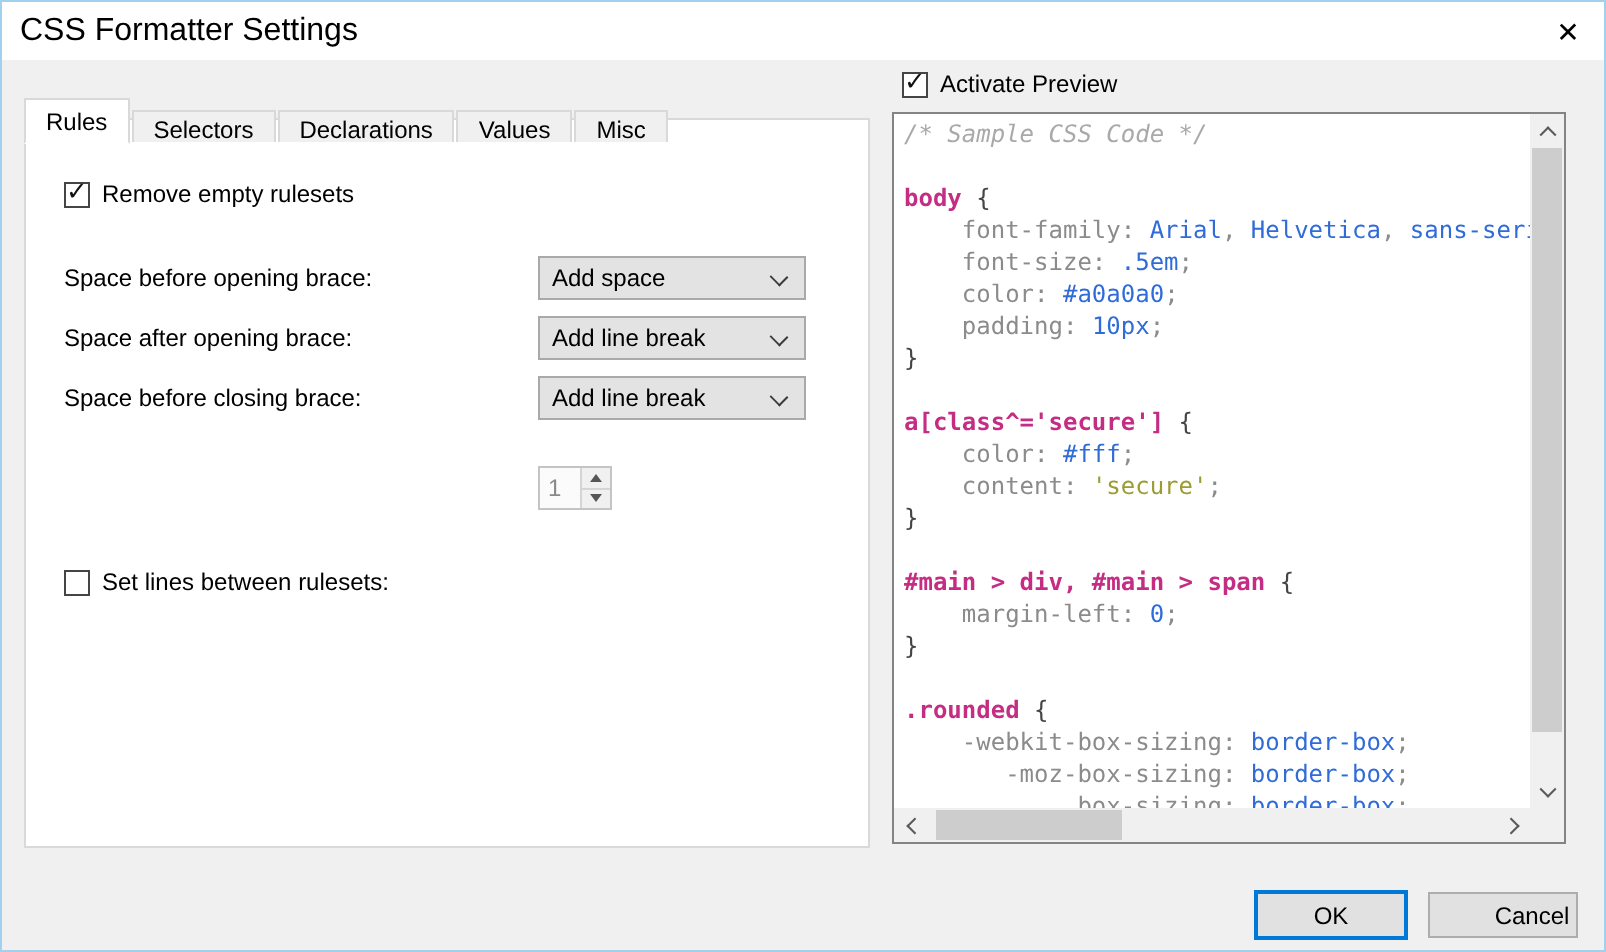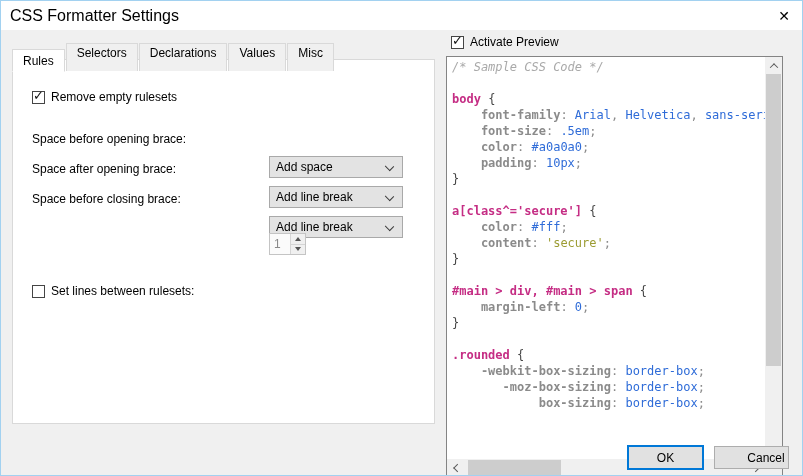--- a/index.html
+++ b/index.html
@@ -13,63 +13,63 @@
           border:1px solid #a2d1f0; overflow:hidden;}
   
   .titlebar{position:absolute; left:0; top:0; right:0; height:29px; background:#fff;
             display:flex; align-items:center; padding-left:9px;}
   .title{font-size:16px;}
   .close-btn{position:absolute; right:8px; top:5px; width:20px; height:20px;
              display:flex; align-items:center; justify-content:center;
              font-size:14px; color:#000; cursor:default;}
   
   .tabstrip{position:absolute; left:11px; top:36px; display:flex; align-items:flex-end; z-index:3;}
-  .tab{height:28px; margin-top:3px; padding:2px 10px 0 10px; background:#f0f0f0;
+  .tab{height:16px; margin-top:3px; padding:2px 10px 0 10px; background:#f0f0f0;
        border:1px solid #d9d9d9; border-bottom:none; margin-right:1px; font-size:12px;}
   .tab.active{height:23px; margin-top:12px; padding-top:4px; background:#fff; position:relative;
        border:1px solid #d9d9d9; border-bottom:1px solid #fff; margin-bottom:-1px; z-index:4;}
   .tab-panel{position:absolute; left:11px; top:58px; width:423px; height:365px;
              background:#fff; border:1px solid #d9d9d9; z-index:2;}
   
   .cbrow{position:absolute; display:flex; align-items:center; height:16px;}
   .cbox{width:13px; height:13px; background:#fff; border:1px solid #454545; position:relative;
         flex:0 0 13px;}
   .cbox .mark{position:absolute; left:0px; top:-3px; font-size:13px; line-height:13px; color:#111;
         display:none;}
   .cbox.checked .mark{display:block;}
   .cblabel{margin-left:6px; white-space:nowrap;}
   
   .form-rows{position:absolute; left:0; top:68px; right:0;}
   .form-row{position:relative; height:22px; margin-bottom:8px;}
   .form-row .flabel{position:absolute; left:19px; top:0; line-height:22px; white-space:nowrap;}
   .combo{position:absolute; left:256px; top:0; width:134px; height:22px; background:#e3e3e3;
-         border:1px solid #a9a9a9; display:flex; align-items:center; padding-left:6px;margin-top:28px;}
+         border:1px solid #a9a9a9; display:flex; align-items:center; padding-left:6px;}
   .combo .chev{position:absolute; right:9px; top:6px; width:7px; height:7px;
          border-right:1.3px solid #3b3b3b; border-bottom:1.3px solid #3b3b3b;
          transform:rotate(45deg) scale(1,0.9);}
   
   .spinner{position:absolute; left:256px; top:173px; width:37px; height:22px; background:#fbfbfb;
            border:1px solid #c4c4c4; display:flex;}
   .spin-val{flex:1; color:#8a8a8a; padding:3px 0 0 4px;}
   .spin-btns{width:15px; display:flex; flex-direction:column; border-left:1px solid #d5d5d5;}
   .spin-btn{flex:1; background:#f0f0f0; display:flex; align-items:center; justify-content:center;}
   .spin-btn + .spin-btn{border-top:1px solid #d5d5d5;}
   .tri-up{width:0;height:0;border-left:3px solid transparent;border-right:3px solid transparent;border-bottom:4px solid #555;}
   .tri-dn{width:0;height:0;border-left:3px solid transparent;border-right:3px solid transparent;border-top:4px solid #555;}
   
   .preview-check{left:450px; top:33px;}
-  .preview-box{position:absolute; left:445px; top:55px; width:337px; height:421px;
+  .preview-box{position:absolute; left:445px; top:55px; width:337px; height:366px;
                background:#fff; border:1px solid #848484;}
   .code{position:absolute; left:0; top:0; right:17px; bottom:17px; overflow:hidden;
         background:#fff; padding:2px 0 0 5px;
         font-family:"DejaVu Sans Mono","Liberation Mono",monospace; font-size:12px;}
   .cl{height:16px; line-height:16px; white-space:pre;}
   .cm{color:var(--comment); font-style:italic;}
   .sel{color:var(--selector); font-weight:bold;}
-  .prop{color:var(--prop);font-weight:bold;}
+  .prop{color:var(--prop);}
   .pun{color:var(--prop);}
   .val{color:var(--value);}
   .str{color:var(--string);}
   .brc{color:var(--brace);}
   
   .vscroll{position:absolute; top:0; right:0; bottom:17px; width:17px; background:#f0f0f0;}
   .hscroll{position:absolute; left:0; right:17px; bottom:0; height:17px; background:#f0f0f0;}
   .sb-corner{position:absolute; right:0; bottom:0; width:17px; height:17px; background:#f0f0f0;}
   .sb-btn{position:absolute; width:17px; height:17px; display:flex; align-items:center; justify-content:center;}
   .sb-thumb-v{position:absolute; left:1px; right:1px; top:17px; height:292px; background:#cdcdcd;}

